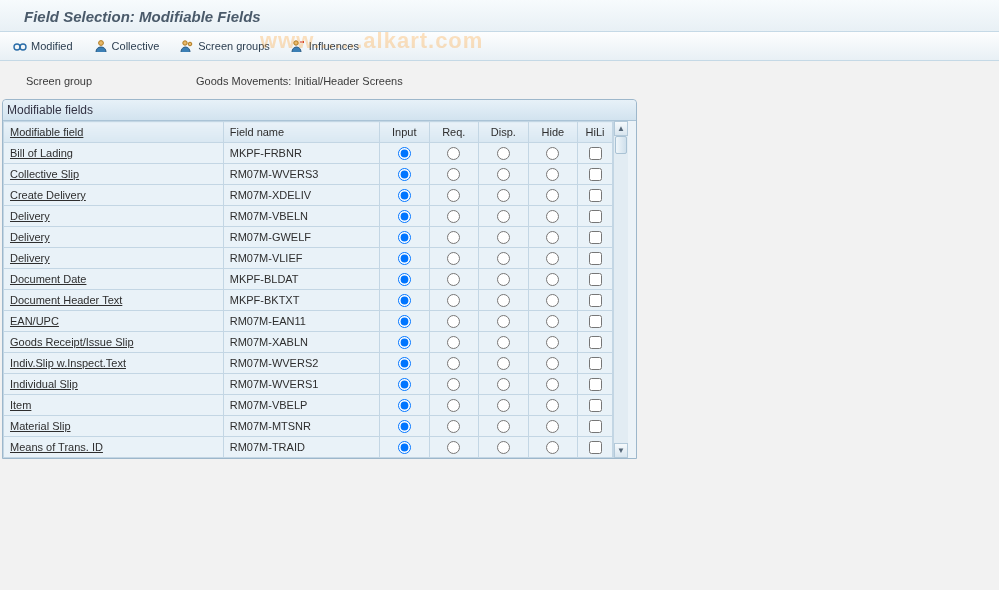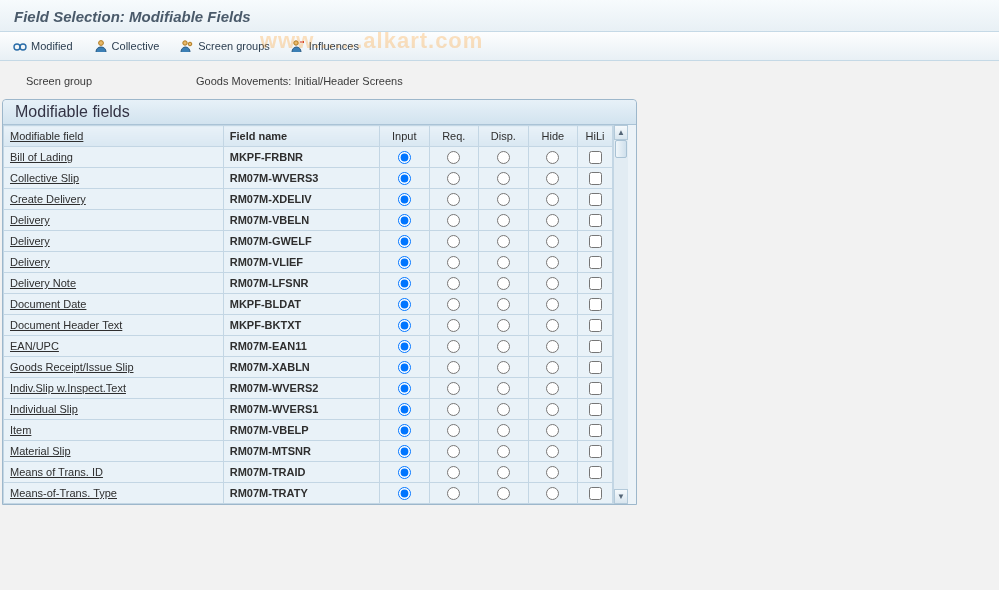--- a/index.html
+++ b/index.html
@@ -5,21 +5,21 @@
   * { box-sizing: border-box; margin: 0; padding: 0; }
   body {
     font-family: Arial, Helvetica, sans-serif;
     font-size: 11px;
     background: #f2f2f2;
     width: 999px;
     color: #333;
   }
   .title-bar {
     background: linear-gradient(to bottom, #f7fbfd 0%, #e8f0f5 100%);
-    padding: 8px 10px 6px 14px;
+    padding: 8px 10px 6px 24px;
     border-bottom: 1px solid #c5d9e6;
   }
   .title-bar h1 {
     font-size: 15px;
     font-style: italic;
     font-weight: bold;
     color: #4a5a6a;
   }
   .toolbar {
     background: linear-gradient(to bottom, #fdfefe 0%, #e8f0f5 100%);
@@ -55,24 +55,24 @@
   }
   .info-label { width: 170px; margin-left: 16px; }
   .panel {
     margin: 0 2px 8px 2px;
     border: 1px solid #9db7cb;
     border-radius: 4px 4px 0 0;
     background: #ecf3f8;
   }
   .panel-header {
     background: linear-gradient(to bottom, #e7f1f8 0%, #d2e3ef 100%);
-    padding: 3px 12px;
+    padding: 3px 4px;
     border-bottom: 1px solid #aac3d6;
     border-radius: 4px 4px 0 0;
-    font-size: 16px;
+    font-size: 12px;
     color: #334;
   }
   .table-wrap {
     display: flex;
   }
   table {
     border-collapse: collapse;
     width: 610px;
     background: #e9f2f8;
   }
@@ -82,21 +82,21 @@
     text-align: left;
     height: 21px;
     font-weight: normal;
     color: #2e2e2e;
   }
   th {
     background: linear-gradient(to bottom, #e9f2f8 0%, #d9e8f2 100%);
     font-size: 11px;
   }
   .col-field { width: 225px; text-decoration: underline; }
-  .col-name  { width: 160px; font-weight: bold; }
+  .col-name  { width: 160px; }
   .col-radio { width: 50px; text-align: center; }
   .col-check { width: 35px; text-align: center; }
   td.center, th.center { text-align: center; }
   input[type=radio], input[type=checkbox] {
     margin: 0 auto;
     display: block;
   }
   .scrollbar {
     width: 15px;
     background: #e5edf3;
@@ -299,39 +299,20 @@
               <input type="radio" name="r5" style="">
             </td>
             <td class="center">
               <input type="radio" name="r5" style="">
             </td>
             <td class="center">
               <input type="checkbox" style="">
             </td>
           </tr>
           <tr>
-            <td class="col-field">Delivery Note</td>
-            <td class="col-name">RM07M-LFSNR</td>
-            <td class="center">
-              <input type="radio" name="r6" checked="" style="">
-            </td>
-            <td class="center">
-              <input type="radio" name="r6" style="">
-            </td>
-            <td class="center">
-              <input type="radio" name="r6" style="">
-            </td>
-            <td class="center">
-              <input type="radio" name="r6" style="">
-            </td>
-            <td class="center">
-              <input type="checkbox" style="">
-            </td>
-          </tr>
-          <tr>
             <td class="col-field">Document Date</td>
             <td class="col-name">MKPF-BLDAT</td>
             <td class="center">
               <input type="radio" name="r8" checked="" style="">
             </td>
             <td class="center">
               <input type="radio" name="r8" style="">
             </td>
             <td class="center">
               <input type="radio" name="r8" style="">
@@ -483,39 +464,20 @@
               <input type="radio" name="r17" checked="" style="">
             </td>
             <td class="center">
               <input type="radio" name="r17" style="">
             </td>
             <td class="center">
               <input type="radio" name="r17" style="">
             </td>
             <td class="center">
               <input type="radio" name="r17" style="">
-            </td>
-            <td class="center">
-              <input type="checkbox" style="">
-            </td>
-          </tr>
-          <tr>
-            <td class="col-field">Means-of-Trans. Type</td>
-            <td class="col-name">RM07M-TRATY</td>
-            <td class="center">
-              <input type="radio" name="r18" checked="" style="">
-            </td>
-            <td class="center">
-              <input type="radio" name="r18" style="">
-            </td>
-            <td class="center">
-              <input type="radio" name="r18" style="">
-            </td>
-            <td class="center">
-              <input type="radio" name="r18" style="">
             </td>
             <td class="center">
               <input type="checkbox" style="">
             </td>
           </tr>
         </tbody>
     </table>
     <div class="scrollbar">
       <div class="scroll-btn">▲</div>
       <div class="scroll-track">

